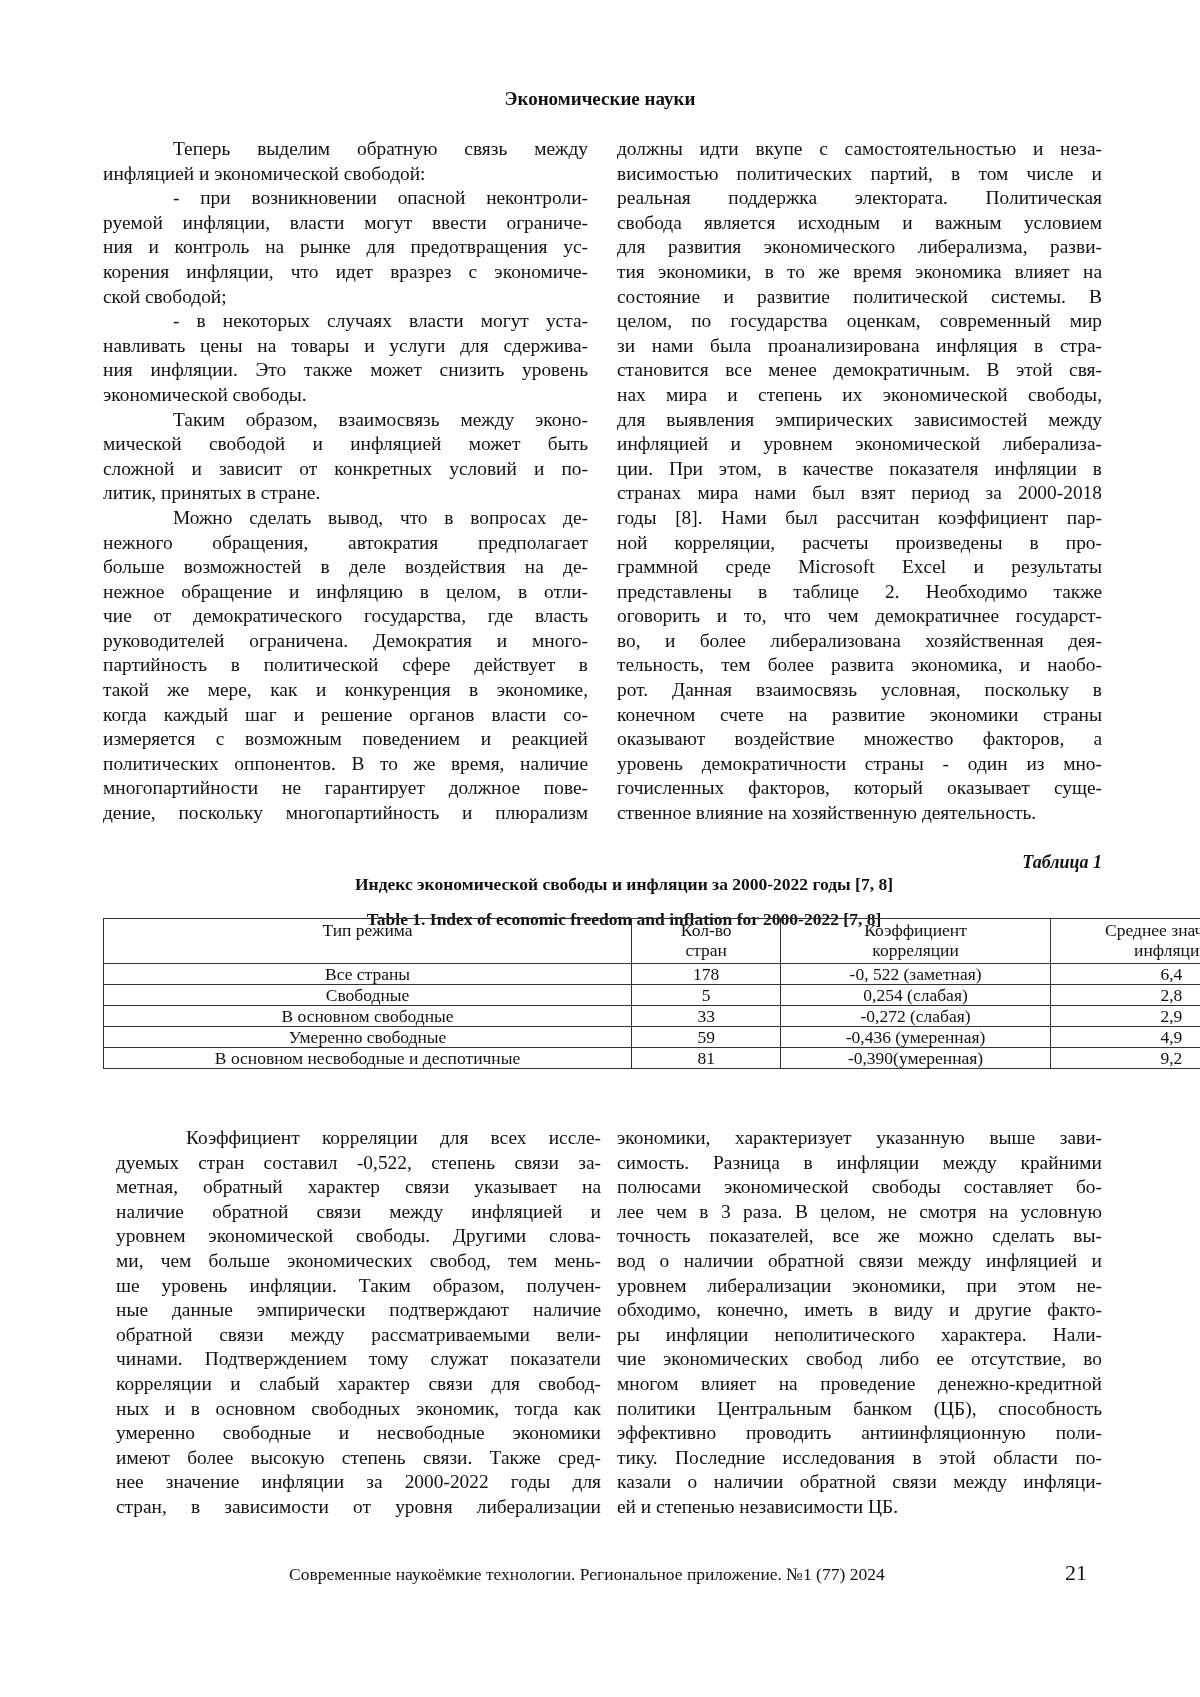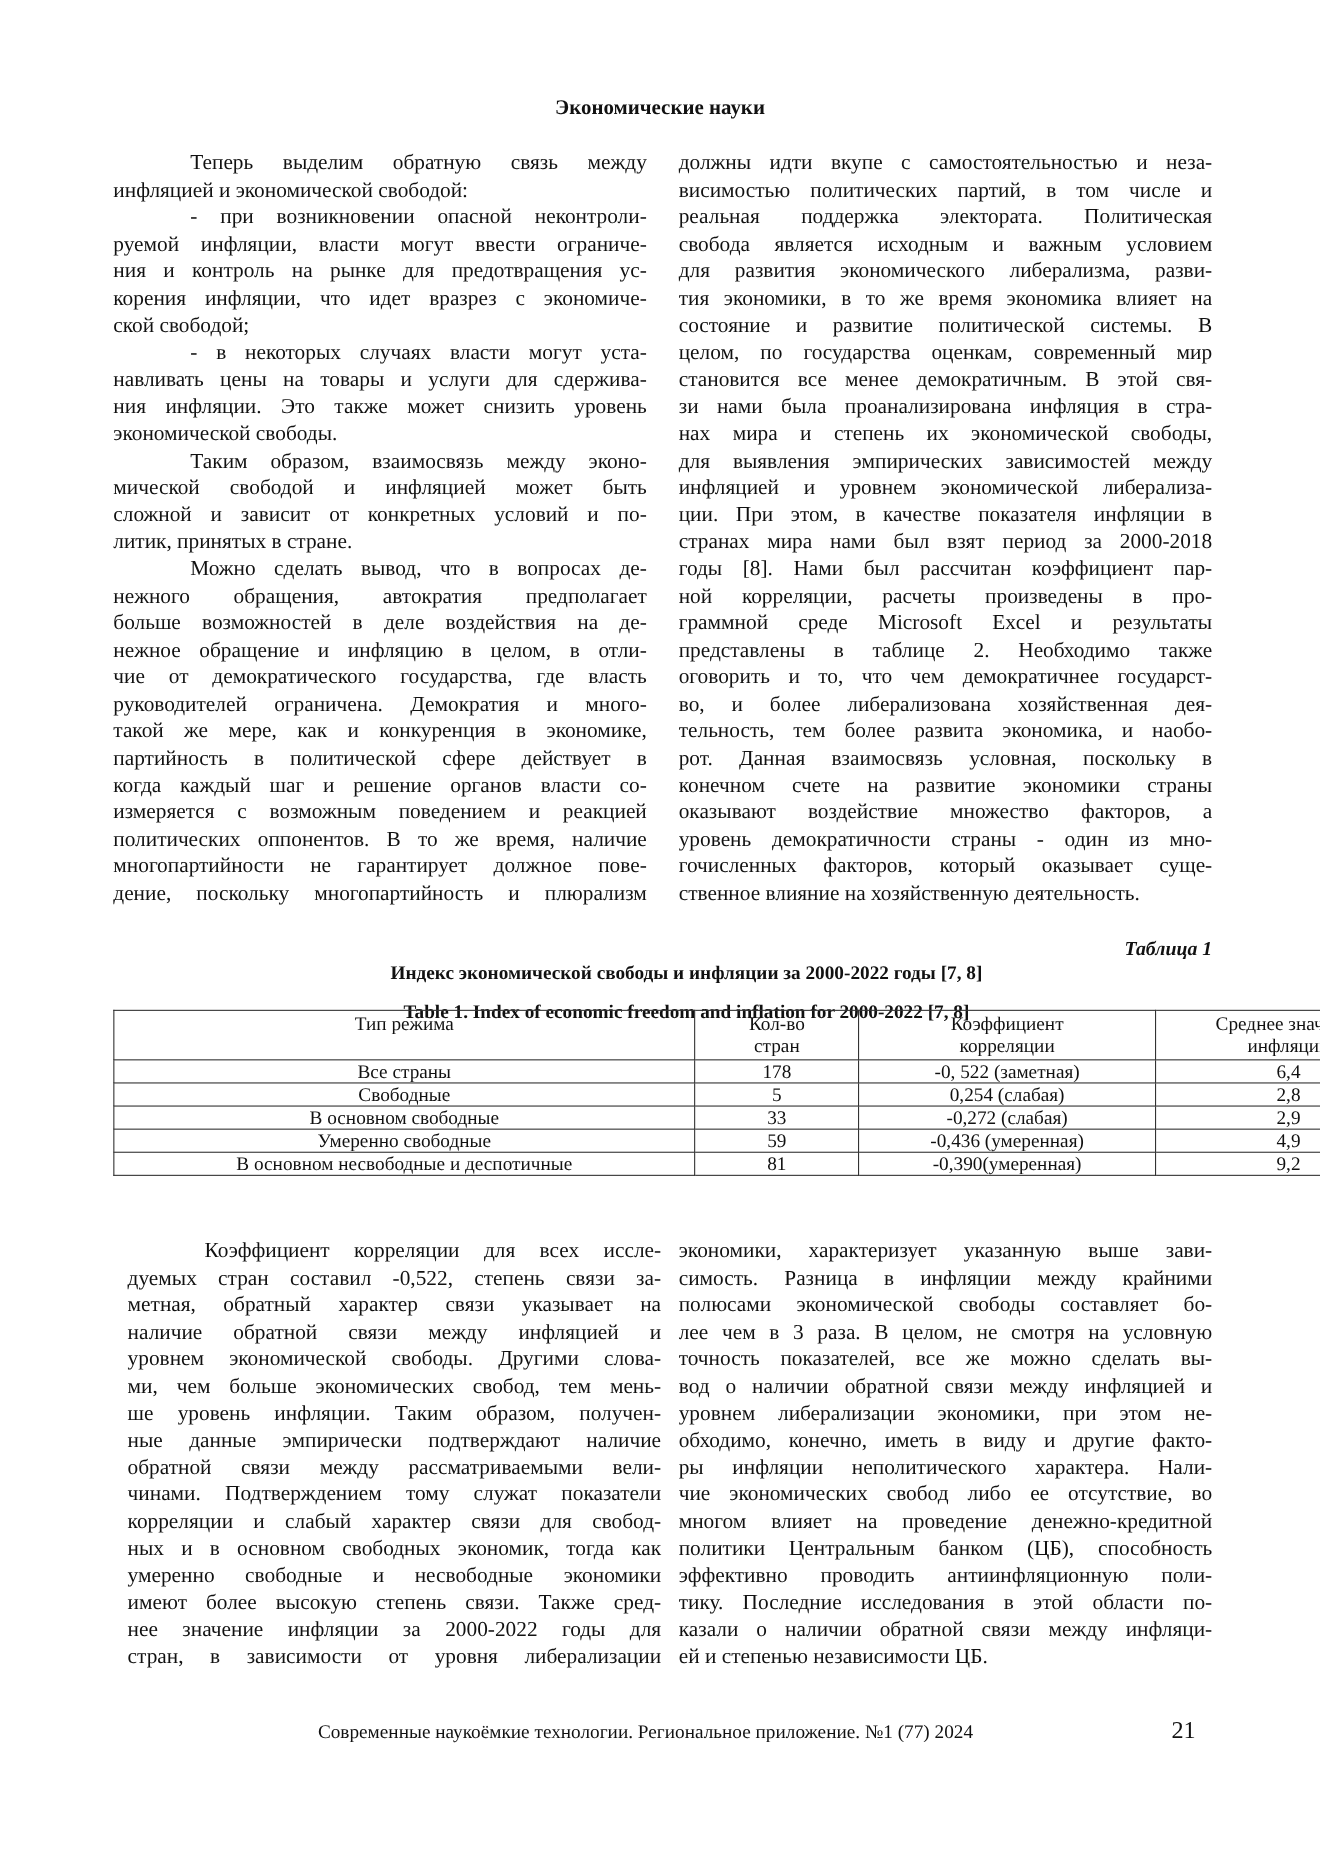--- a/index.html
+++ b/index.html
@@ -76,39 +76,39 @@
     <span class="ln ind">Таким образом, взаимосвязь между эконо-</span>
     <span class="ln">мической свободой и инфляцией может быть</span>
     <span class="ln">сложной и зависит от конкретных условий и по-</span>
     <span class="ln last">литик, принятых в стране.</span>
     <span class="ln ind">Можно сделать вывод, что в вопросах де-</span>
     <span class="ln">нежного обращения, автократия предполагает</span>
     <span class="ln">больше возможностей в деле воздействия на де-</span>
     <span class="ln">нежное обращение и инфляцию в целом, в отли-</span>
     <span class="ln">чие от демократического государства, где власть</span>
     <span class="ln">руководителей ограничена. Демократия и много-</span>
+    <span class="ln">партийность в политической сфере действует в</span>
     <span class="ln">такой же мере, как и конкуренция в экономике,</span>
-    <span class="ln">партийность в политической сфере действует в</span>
     <span class="ln">когда каждый шаг и решение органов власти со-</span>
     <span class="ln">измеряется с возможным поведением и реакцией</span>
     <span class="ln">политических оппонентов. В то же время, наличие</span>
     <span class="ln">многопартийности не гарантирует должное пове-</span>
     <span class="ln">дение, поскольку многопартийность и плюрализм</span>
   </div>
 <div class="col" id="col-tr">
     <span class="ln">должны идти вкупе с самостоятельностью и неза-</span>
     <span class="ln">висимостью политических партий, в том числе и</span>
     <span class="ln">реальная поддержка электората. Политическая</span>
     <span class="ln">свобода является исходным и важным условием</span>
     <span class="ln">для развития экономического либерализма, разви-</span>
     <span class="ln">тия экономики, в то же время экономика влияет на</span>
     <span class="ln">состояние и развитие политической системы. В</span>
     <span class="ln">целом, по государства оценкам, современный мир</span>
+    <span class="ln">зи нами была проанализирована инфляция в стра-</span>
     <span class="ln">становится все менее демократичным. В этой свя-</span>
-    <span class="ln">зи нами была проанализирована инфляция в стра-</span>
     <span class="ln">нах мира и степень их экономической свободы,</span>
     <span class="ln">для выявления эмпирических зависимостей между</span>
     <span class="ln">инфляцией и уровнем экономической либерализа-</span>
     <span class="ln">ции. При этом, в качестве показателя инфляции в</span>
     <span class="ln">странах мира нами был взят период за 2000-2018</span>
     <span class="ln">годы [8]. Нами был рассчитан коэффициент пар-</span>
     <span class="ln">ной корреляции, расчеты произведены в про-</span>
     <span class="ln">граммной среде Microsoft Excel и результаты</span>
     <span class="ln">представлены в таблице 2. Необходимо также</span>
     <span class="ln">оговорить и то, что чем демократичнее государст-</span>

